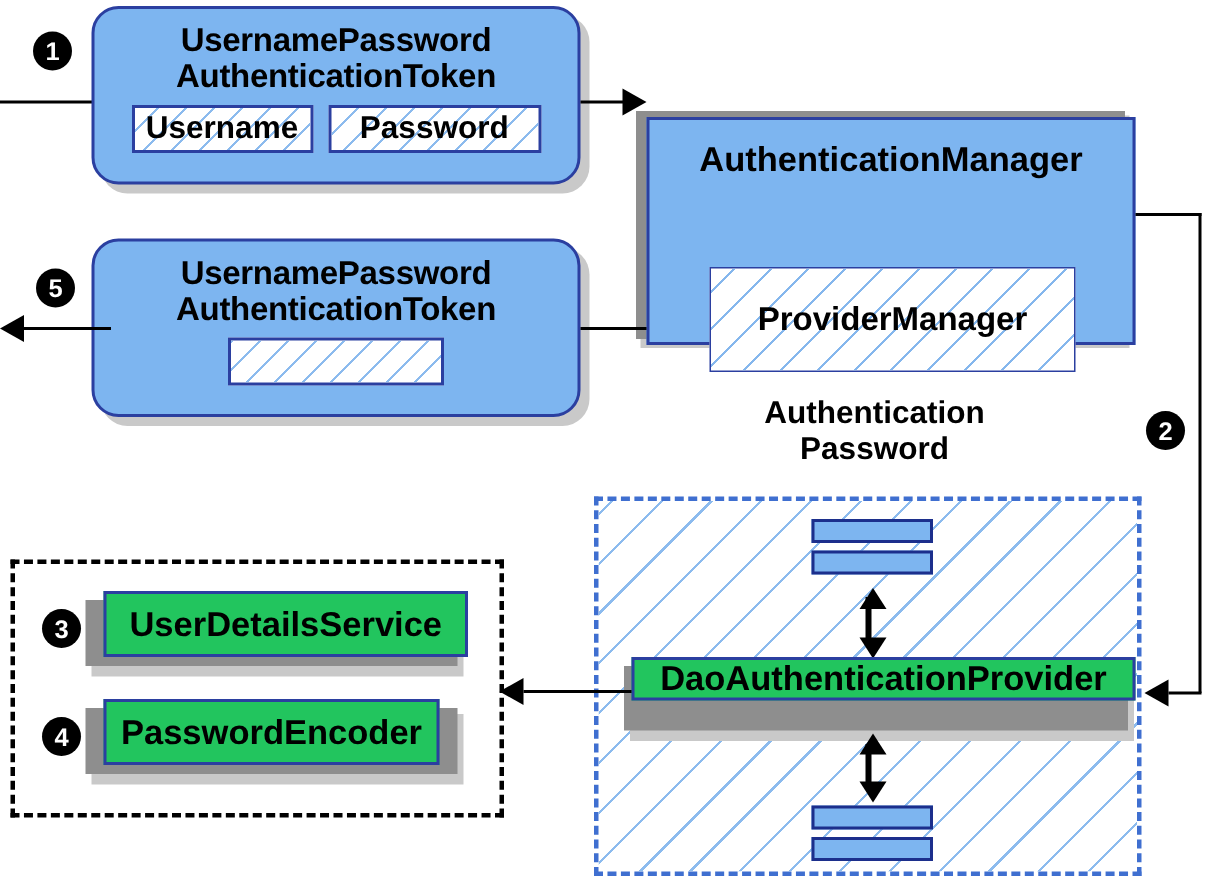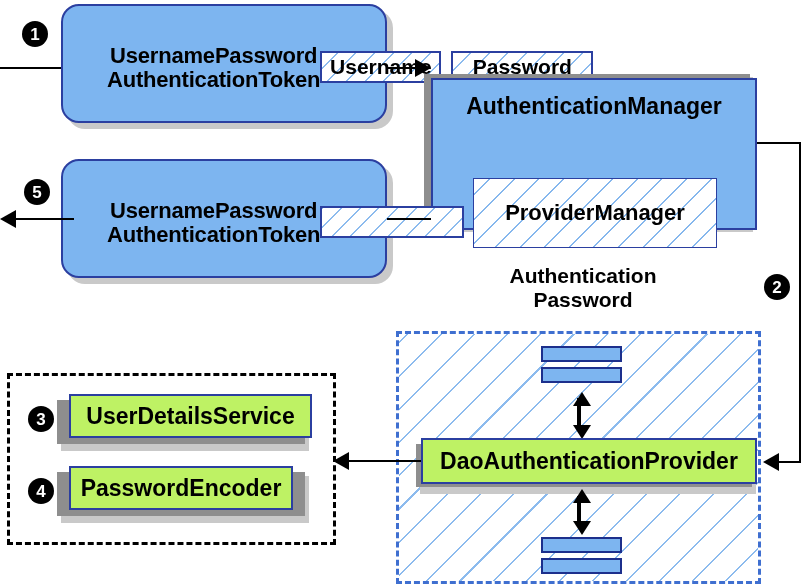--- a/index.html
+++ b/index.html
@@ -32,23 +32,22 @@
   .token-shadow {
     background: #c9c9c9;
     border-radius: 18px;
   }
   .token {
     background: #7db5f0;
     border: 2px solid #2b3fa0;
     border-radius: 18px;
     box-sizing: border-box;
     display: flex;
-    flex-direction: row;
-    align-items: center;
-    padding-left: 44px;
+    flex-direction: column;
+    align-items: center;
   }
   .token .ttl {
     font-size: 22px;
     margin-top: 9px;
     letter-spacing: -0.2px;
   }
   .slots {
     display: flex;
     gap: 10px;
     margin-top: 7px;
@@ -136,21 +135,21 @@
       rgba(120,175,235,0) 0px,
       rgba(120,175,235,0) 22px,
       rgba(120,175,235,0.85) 22px,
       rgba(120,175,235,0.85) 23.5px);
   }
 
   
   .chip-s1 { background: #c9c9c9; }
   .chip-s2 { background: #8e8e8e; }
   .chip {
-    background: #bef264;
+    background: #22c55e;
     border: 2px solid #2b3fa0;
     box-sizing: border-box;
     display: flex;
     align-items: center;
     justify-content: center;
     font-weight: bold;
     font-size: 23px;
     color: #000;
   }
   .minibar {
@@ -281,21 +280,21 @@
 
   <div class="abs minibar" style="left:541px; top:346px; width:81px; height:16px;"></div>
   <div class="abs minibar" style="left:541px; top:367px; width:81px; height:16px;"></div>
 
   <div class="abs arrow-u" style="left:573px; top:392px;"></div>
   <div class="abs vline" style="left:577px; top:398px; height:30px; width:4px;"></div>
   <div class="abs arrow-d" style="left:573px; top:425px;"></div>
 
   <div class="abs chip-s1" style="left:420px; top:448px; width:336px; height:46px;"></div>
   <div class="abs chip-s2" style="left:416px; top:444px; width:336px; height:43px;"></div>
-  <div class="abs chip" style="left:421px; top:438px; width:336px; height:46px;">
+  <div class="abs chip" style="left:421px; top:438px; width:336px; height:29px;">
     <span>DaoAuthenticationProvider</span>
   </div>
 
   <div class="abs arrow-u" style="left:573px; top:489px;"></div>
   <div class="abs vline" style="left:577px; top:496px; height:28px; width:4px;"></div>
   <div class="abs arrow-d" style="left:573px; top:521px;"></div>
 
   <div class="abs minibar" style="left:541px; top:537px; width:81px; height:16px;"></div>
   <div class="abs minibar" style="left:541px; top:558px; width:81px; height:16px;"></div>
 

